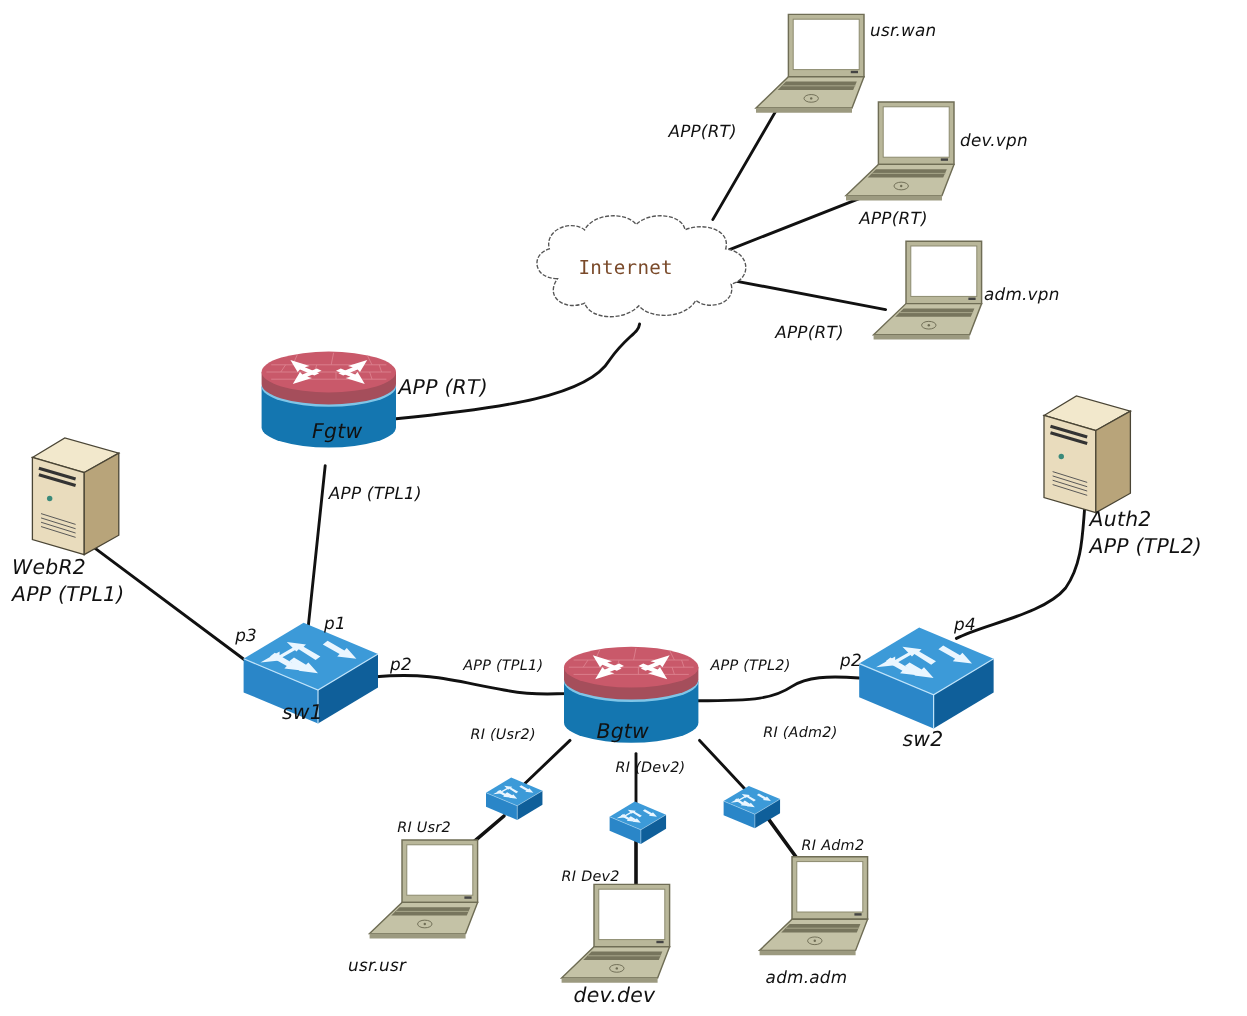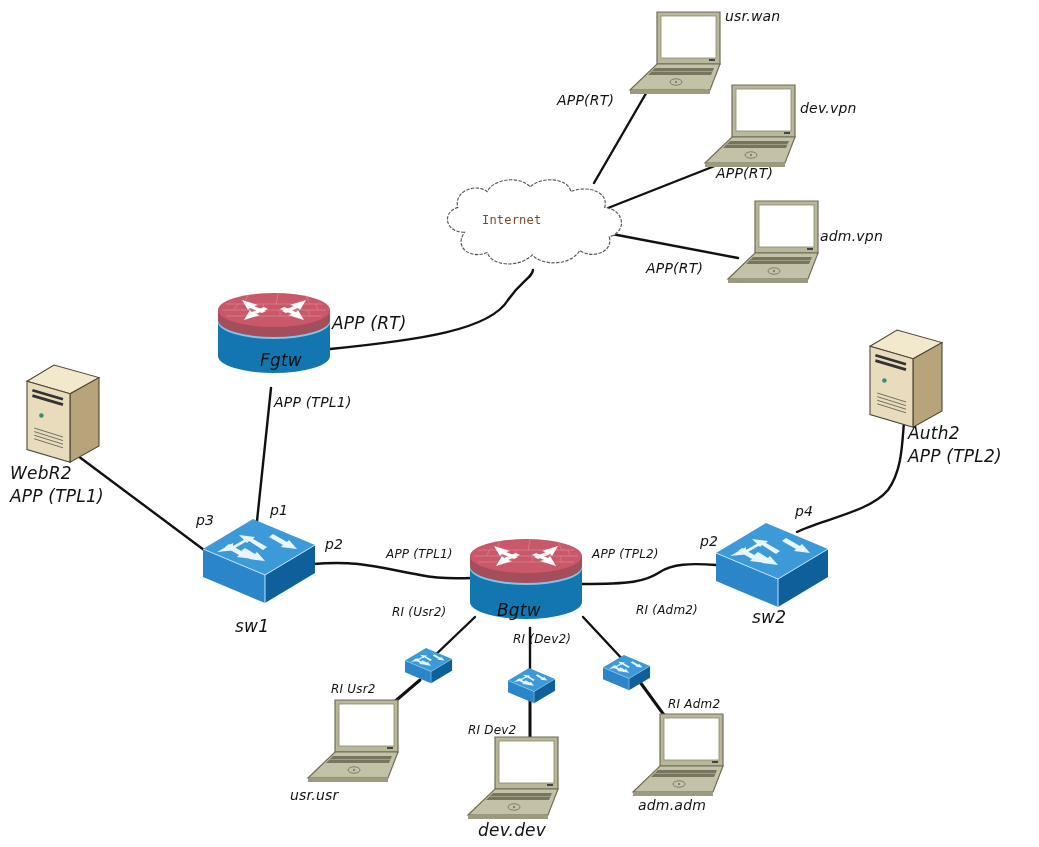--- a/index.html
+++ b/index.html
@@ -2,24 +2,24 @@
 <html><head>
 <meta charset="utf-8">
 <style>
   html, body { margin: 0; padding: 0; background: #ffffff; }
   body { width: 1039px; height: 847px; overflow: hidden; position: relative;
          font-family: "DejaVu Sans", sans-serif; }
   #canvas { position: absolute; left: 0; top: 0; width: 1039px; height: 847px; }
   .lbl { position: absolute; white-space: nowrap; color: #111;
          font-family: "DejaVu Sans", sans-serif; font-style: italic; letter-spacing: 0.2px; }
   .lbl.s { font-size: 12px; }
-  .lbl.m { font-size: 14px; }
+  .lbl.m { font-size: 14px; margin-top: 10px; }
   .lbl.l { font-size: 17px; }
   .lbl.xl { font-size: 17px; }
-  .lbl.inet { font-family: "DejaVu Sans Mono", monospace; font-style: normal; font-size: 12px; color: #7a4a2a; }
+  .lbl.inet { font-family: "DejaVu Sans Mono", monospace; font-style: normal; font-size: 16px; color: #7a4a2a; }
 </style>
 </head>
 <body>
 
 <svg id="canvas" viewBox="0 0 1039 847" xmlns="http://www.w3.org/2000/svg">
   <defs>
     <g id="laptop">
       <polygon points="27,0 90,0 90,52 27,52" fill="#b9b79a" stroke="#6f6d55" stroke-width="1.2"></polygon>
       <rect x="31" y="4" width="55" height="42" fill="#ffffff" stroke="#8a886c" stroke-width="0.8"></rect>
       <rect x="79" y="47" width="6" height="2" fill="#444"></rect>
@@ -160,21 +160,21 @@
 <div class="lbl l" style="left:332px;top:313px;">APP (RT)</div>
 <div class="lbl xl" style="left:240px;top:350px;margin-left:20px;">Fgtw</div>
 <div class="lbl m" style="left:274px;top:394px;">APP (TPL1)</div>
 
 <div class="lbl l" style="left:10px;top:463px;">WebR2</div>
 <div class="lbl l" style="left:10px;top:486px;">APP (TPL1)</div>
 
 <div class="lbl m" style="left:196px;top:512px;">p3</div>
 <div class="lbl m" style="left:270px;top:502px;">p1</div>
 <div class="lbl m" style="left:325px;top:536px;">p2</div>
-<div class="lbl xl" style="left:235px;top:616px;text-align:center;">sw1</div>
+<div class="lbl xl" style="left:235px;top:584px;text-align:center;">sw1</div>
 
 <div class="lbl s" style="left:386px;top:547px;">APP (TPL1)</div>
 <div class="lbl s" style="left:592px;top:547px;">APP (TPL2)</div>
 <div class="lbl xl" style="left:497px;top:600px;">Bgtw</div>
 
 <div class="lbl s" style="left:392px;top:605px;">RI (Usr2)</div>
 <div class="lbl s" style="left:513px;top:632px;">RI (Dev2)</div>
 <div class="lbl s" style="left:594px;top:603px;margin-left:42px;">RI (Adm2)</div>
 
 <div class="lbl s" style="left:331px;top:682px;">RI Usr2</div>

